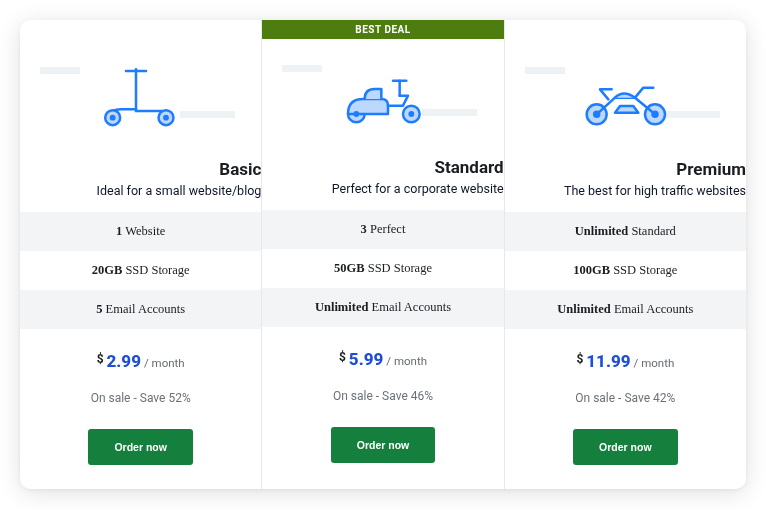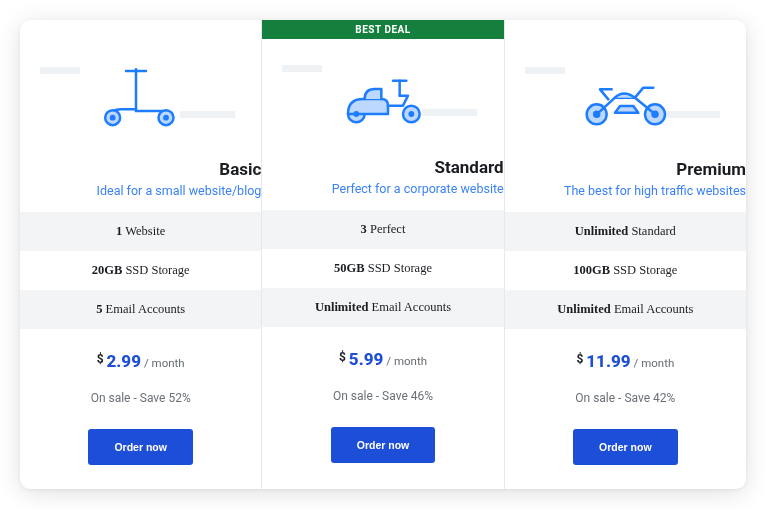--- a/index.html
+++ b/index.html
@@ -20,21 +20,21 @@
 }
 .plan {
   flex: 1;
   text-align: center;
   position: relative;
   display: flex;
   flex-direction: column;
 }
 .plan + .plan { border-left: 1px solid #e6e8eb; }
 .badge {
-  background: #15803d;
+  background: #4d7c0f;
   color: #fff;
   font-size: 10px;
   font-weight: 700;
   letter-spacing: 0.5px;
   padding: 4px 0;
   text-align: center;
 }
 .badge-empty { height: 21px; }
 .icon-wrap {
   height: 110px;
@@ -43,39 +43,39 @@
   justify-content: center;
   position: relative;
   background:
     linear-gradient(#eef2f5, #eef2f5) 20px 26px / 40px 7px no-repeat,
     linear-gradient(#eef2f5, #eef2f5) 160px 70px / 55px 7px no-repeat,
     #fff;
 }
 .icon-wrap svg { width: 100px; height: 70px; }
 .plan-head { padding: 8px 0 14px; text-align: right; }
 .plan-title { font-size: 17px; font-weight: 700; color: #1a1d21; margin-bottom: 4px; }
-.plan-sub { font-size: 12.5px; color: #3b82f6; }
+.plan-sub { font-size: 12.5px; color: #0f172a; }
 .features { display: flex; flex-direction: column; font-family: Liberation Serif, serif; }
 .feat {
   font-size: 12.5px;
   color: #1a1d21;
   padding: 12px 6px;
 }
 .feat.shade { background: #f2f4f6; }
 .feat b { font-weight: 700; }
 .price-block { padding: 22px 8px 8px; }
 .price-line { display: inline-flex; align-items: baseline; gap: 3px; }
 .currency { font-size: 12px; font-weight: 700; color: #1a1d21; position: relative; top: -4px; }
 .amount { font-size: 17px; font-weight: 800; color: #1d4ed8; }
 .per { font-size: 11.5px; color: #666c73; }
 .sale { font-size: 12px; color: #6b7178; margin-top: 20px; }
 .cta-wrap { padding: 16px 0 24px; }
 .cta {
   display: inline-block;
-  background: #1d4ed8;
+  background: #15803d;
   color: #fff;
   font-size: 10.5px;
   font-weight: 700;
   padding: 12px 26px;
   border-radius: 3px;
   border: none;
   cursor: pointer;
 }
 </style>
 </head>

